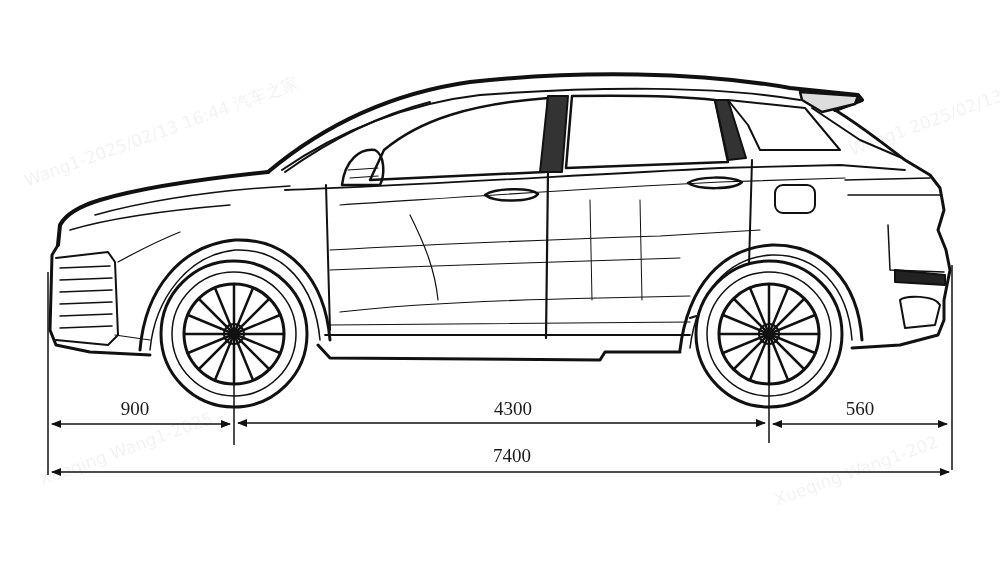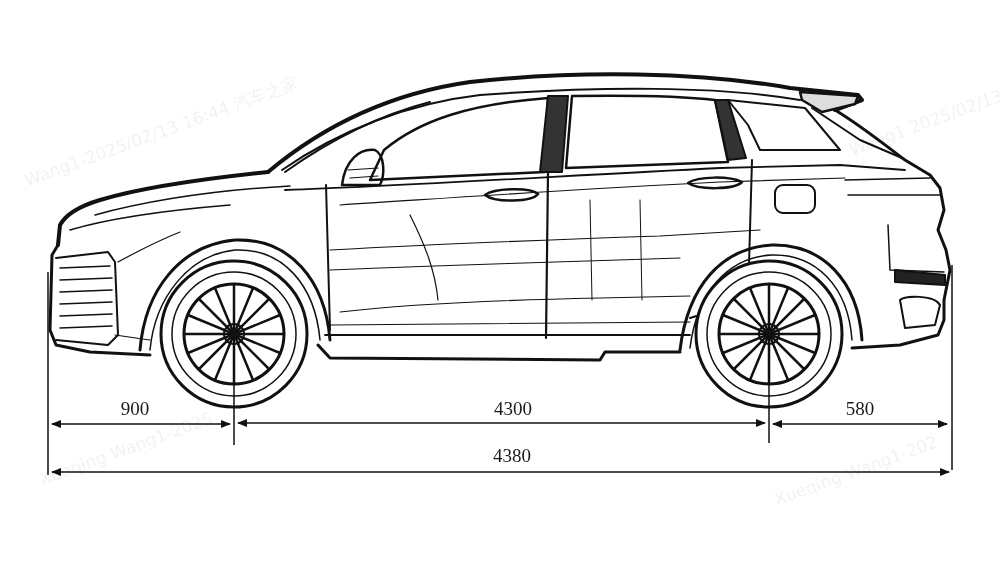--- a/index.html
+++ b/index.html
@@ -139,15 +139,15 @@
       <line x1="52" y1="424" x2="230" y2="424" marker-start="url(#arrStart)" marker-end="url(#arr)"></line>
       <line x1="238" y1="423" x2="765" y2="423" marker-start="url(#arrStart)" marker-end="url(#arr)"></line>
       <line x1="773" y1="424" x2="947" y2="424" marker-start="url(#arrStart)" marker-end="url(#arr)"></line>
 
       <line x1="52" y1="472" x2="949" y2="472" marker-start="url(#arrStart)" marker-end="url(#arr)"></line>
     </g>
   </svg>
 
   <div class="dim-label" style="left:135px;top:399px;">900</div>
   <div class="dim-label" style="left:513px;top:399px;">4300</div>
-  <div class="dim-label" style="left:860px;top:399px;">580</div>
-  <div class="dim-label" style="left:512px;top:446px;">4380</div>
+  <div class="dim-label" style="left:860px;top:399px;">560</div>
+  <div class="dim-label" style="left:512px;top:446px;">7400</div>
 </div>
 
 </body></html>

